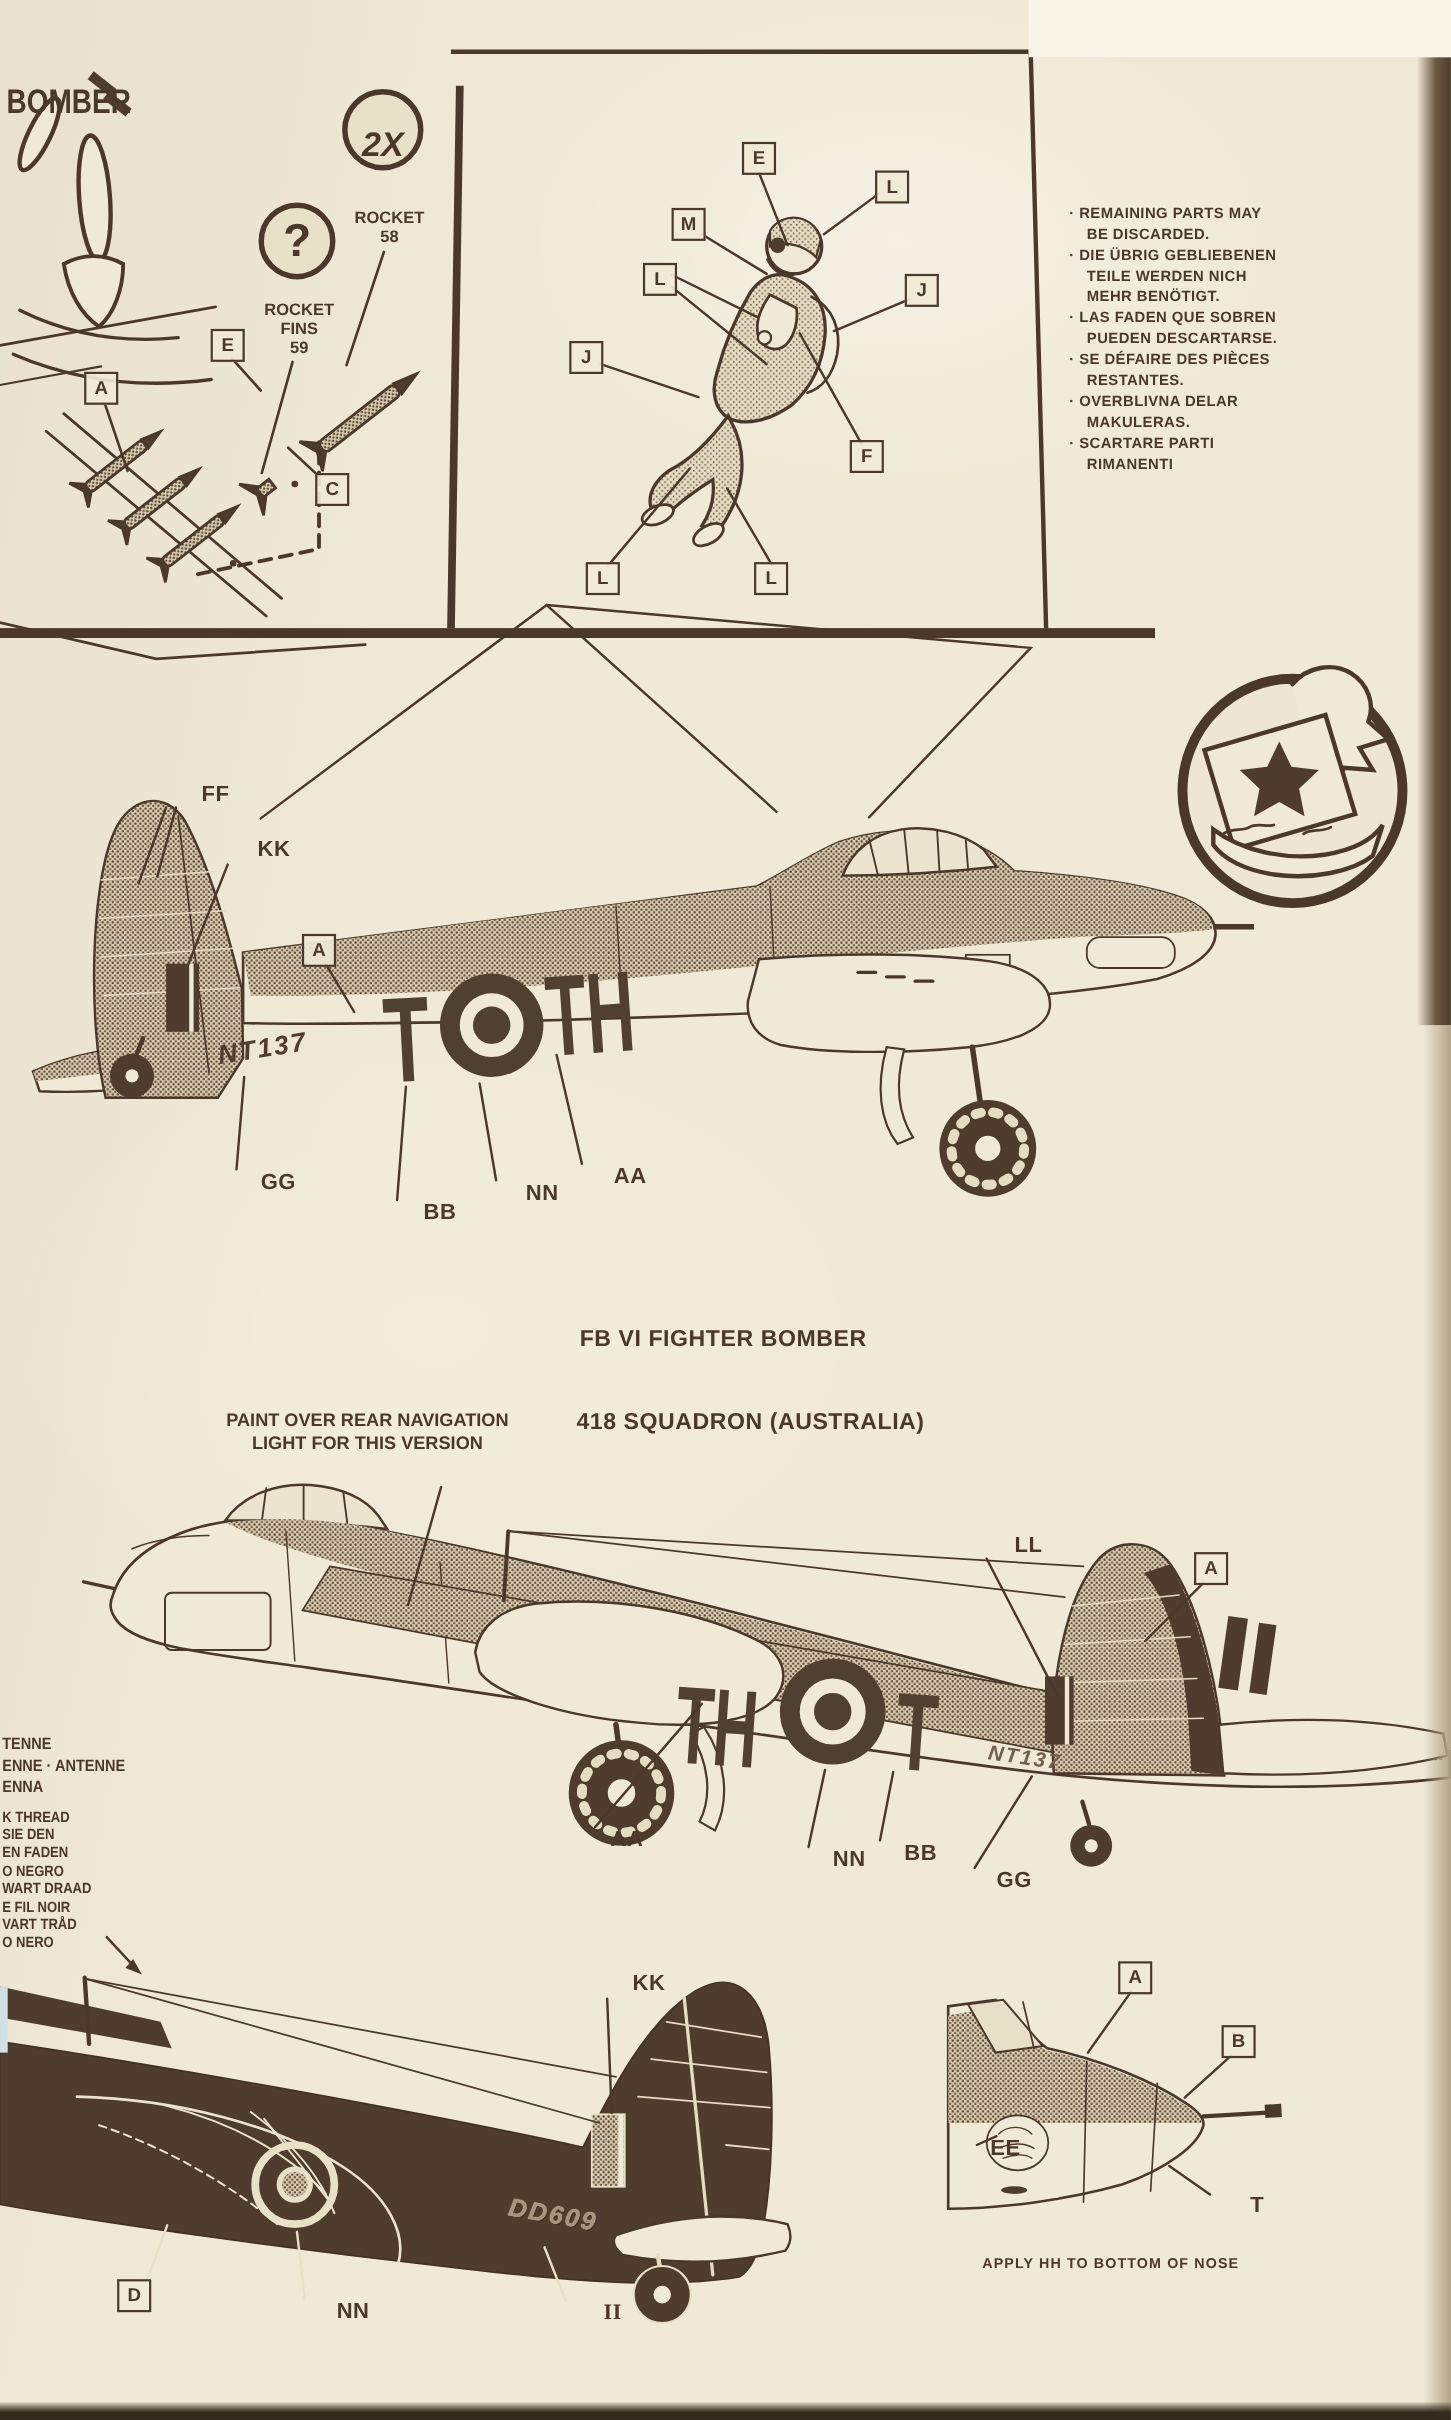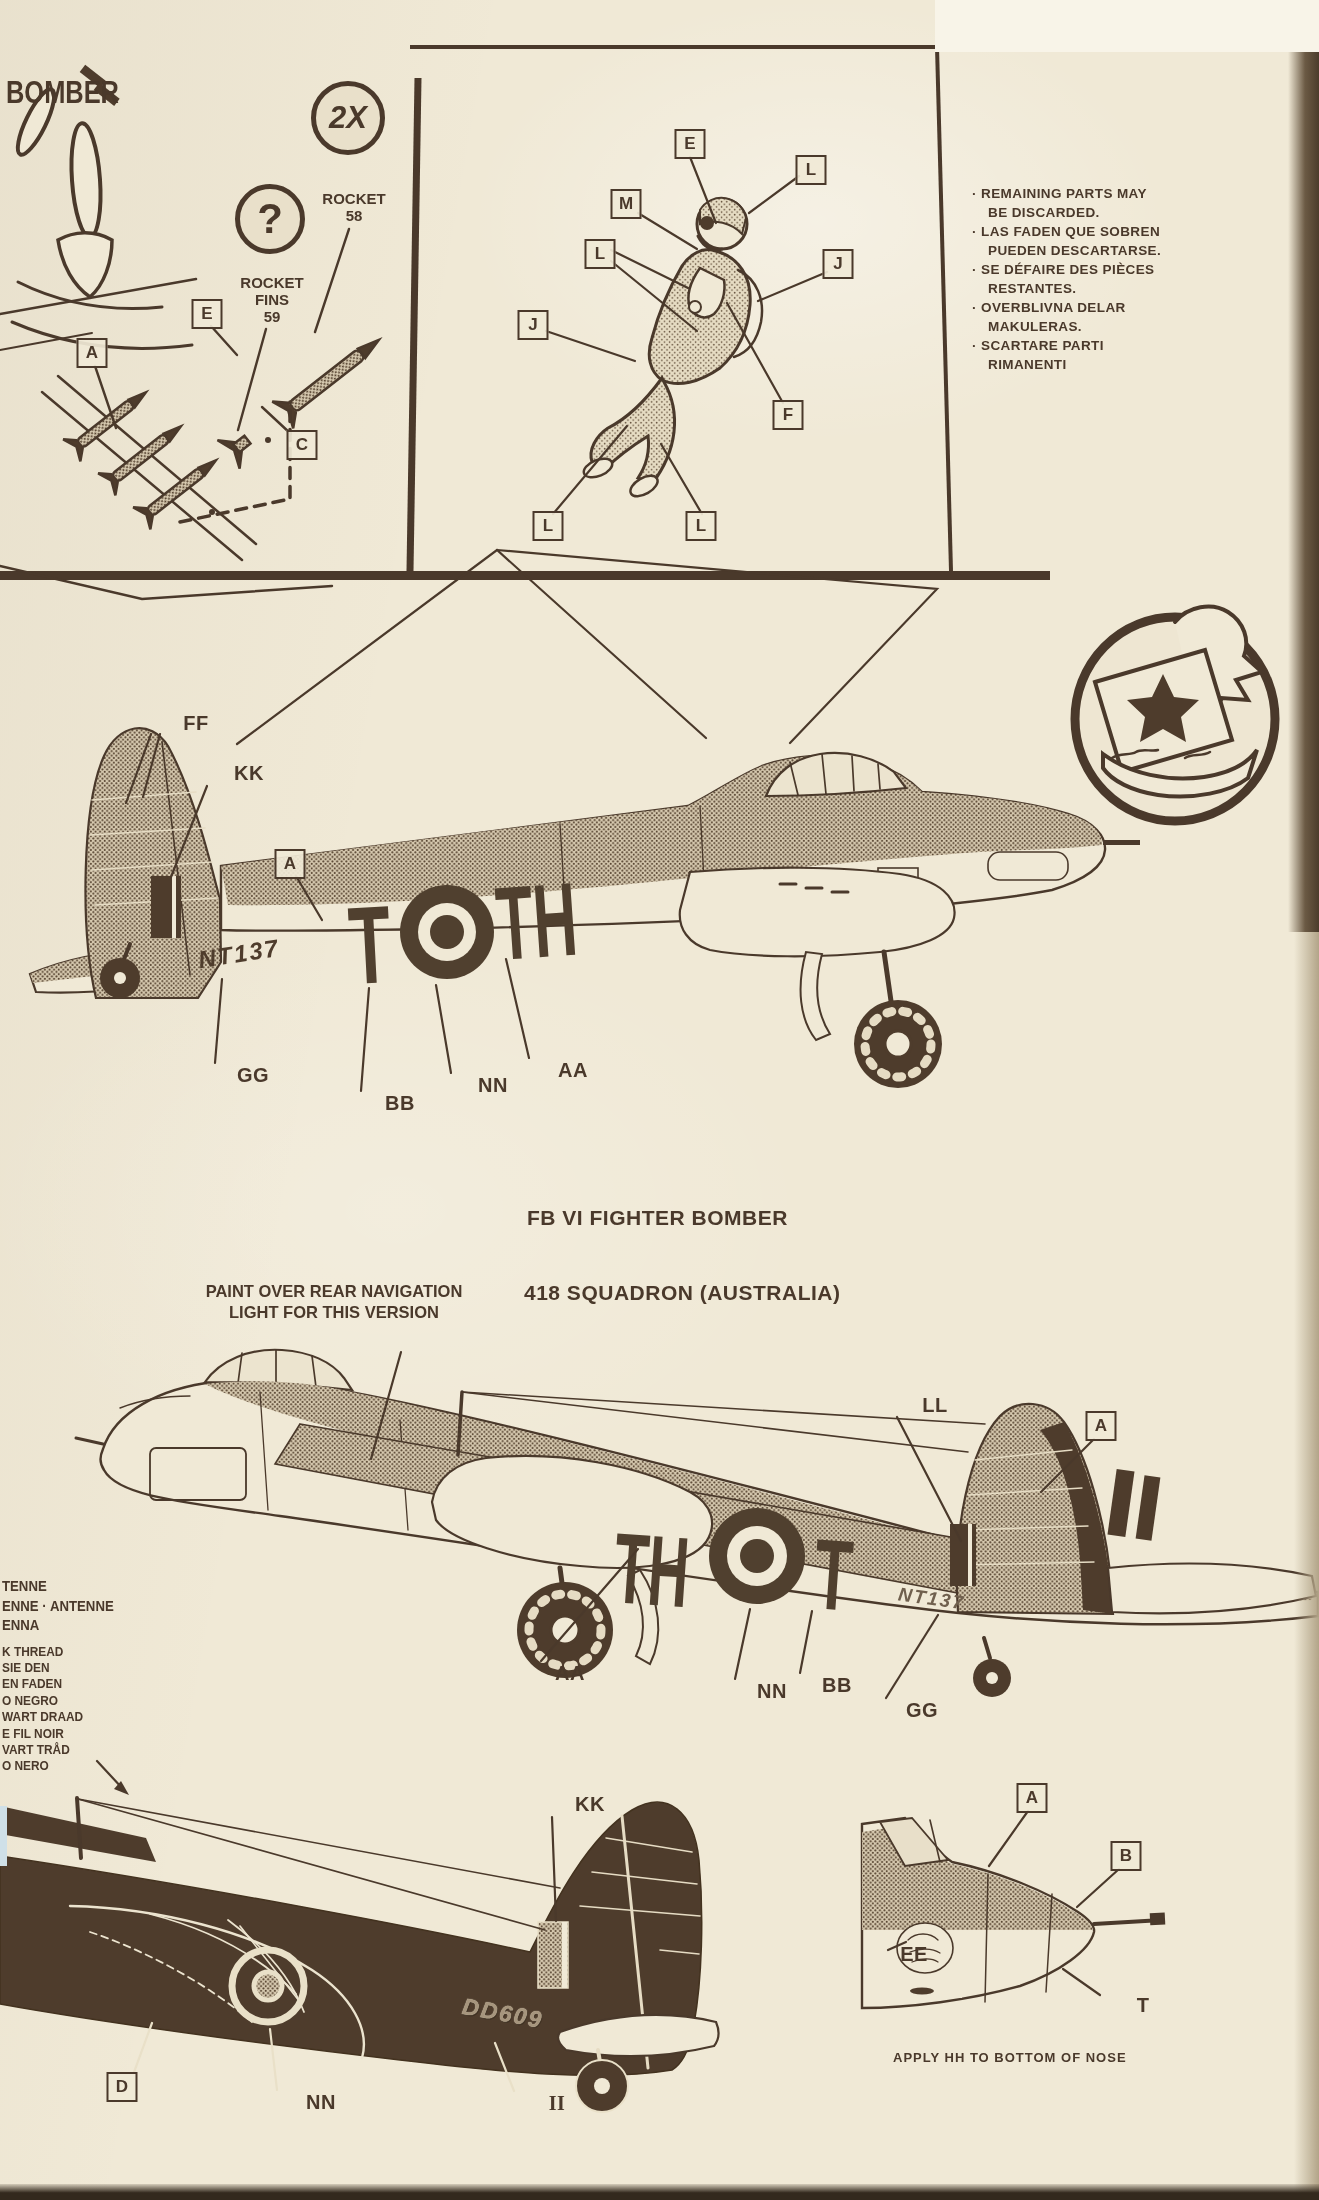--- a/index.html
+++ b/index.html
@@ -347,21 +347,21 @@
   </g>
   <g stroke="#4a392b" stroke-width="2.2" stroke-linecap="round">
     <line x1="1028" y1="1811" x2="989" y2="1866"></line>
         <line x1="1119" y1="1869" x2="1077" y2="1907"></line>
     <line x1="888" y1="1950" x2="906" y2="1942"></line>
         <line x1="1100" y1="1995" x2="1063" y2="1969"></line>
   </g>
 </svg>
 
 <div class="txt cond" style="left:6px;top:75px;font-size:31px;font-weight:800;transform:scaleX(.82);">BOMBER</div>
-<div class="txt badge" style="left:311px;top:81px;width:64px;height:64px;font-size:31px;">
+<div class="txt badge" style="left:311px;top:81px;width:64px;height:64px;font-size:31px;align-items:flex-end;">
   <span style="font-style:italic;">2X</span>
 </div>
 <div class="txt badge" style="left:235px;top:184px;width:60px;height:60px;font-size:42px;">
   <span>?</span>
 </div>
 <div class="txt ctr pre" style="left:354px;top:207px;font-size:15px;font-weight:800;text-align:center;line-height:17px;">ROCKET
 58</div>
 <div class="txt ctr pre" style="left:272px;top:299px;font-size:15px;font-weight:800;text-align:center;line-height:17px;">ROCKET
 FINS
 59</div>
@@ -374,20 +374,21 @@
 <div class="txt boxlbl ctr" style="left:626px;top:204px;">M</div>
 <div class="txt boxlbl ctr" style="left:600px;top:254px;">L</div>
 <div class="txt boxlbl ctr" style="left:838px;top:264px;">J</div>
 <div class="txt boxlbl ctr" style="left:533px;top:325px;">J</div>
 <div class="txt boxlbl ctr" style="left:788px;top:415px;">F</div>
 <div class="txt boxlbl ctr" style="left:548px;top:526px;">L</div>
 <div class="txt boxlbl ctr" style="left:701px;top:526px;">L</div>
 
 <div class="txt" id="discard-list" style="left:960px;top:184px;">
       <div class="note-li">REMAINING PARTS MAY BE DISCARDED.</div>
+      <div class="note-li">DIE ÜBRIG GEBLIEBENEN TEILE WERDEN NICH MEHR BENÖTIGT.</div>
       <div class="note-li">LAS FADEN QUE SOBREN PUEDEN DESCARTARSE.</div>
       <div class="note-li">SE DÉFAIRE DES PIÈCES RESTANTES.</div>
       <div class="note-li">OVERBLIVNA DELAR MAKULERAS.</div>
       <div class="note-li">SCARTARE PARTI RIMANENTI</div>
     </div>
 
 <div class="txt lbl ctr" style="left:156px;top:723px;">FF</div>
 <div class="txt lbl ctr" style="left:209px;top:773px;">KK</div>
 <div class="txt boxlbl ctr" style="left:290px;top:864px;">A</div>
 <div class="txt lbl ctr" style="left:213px;top:1075px;">GG</div>

